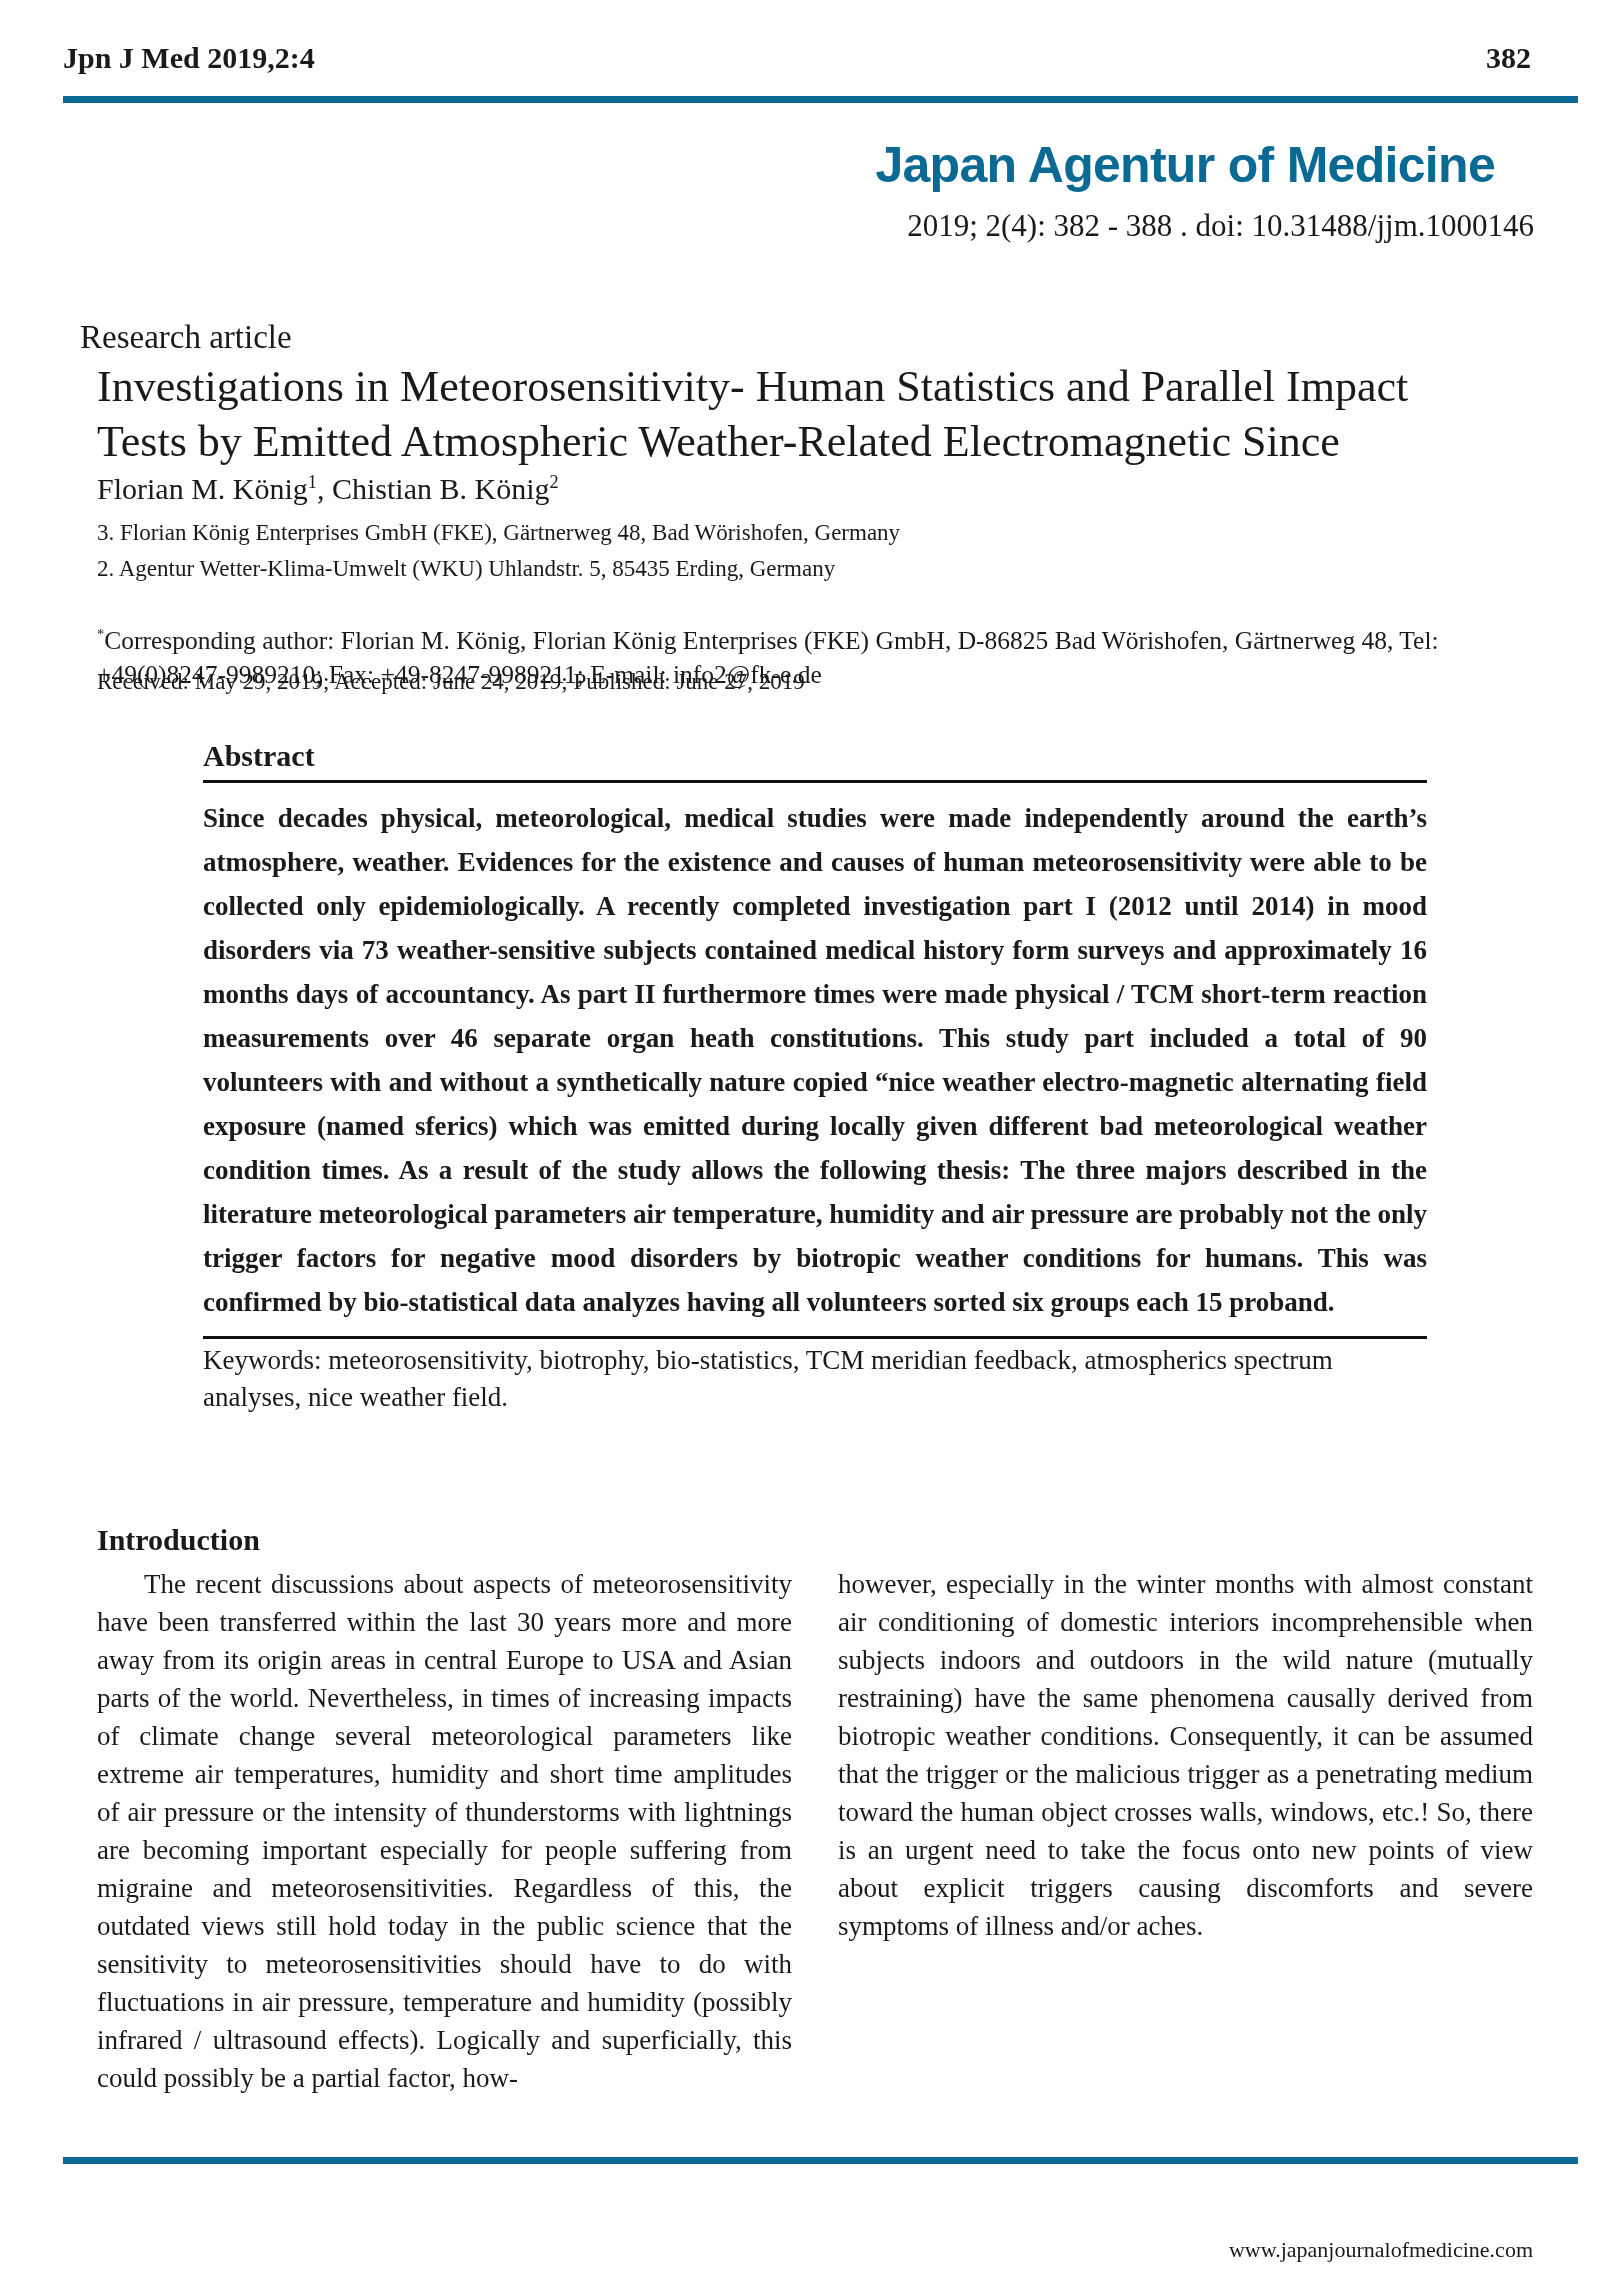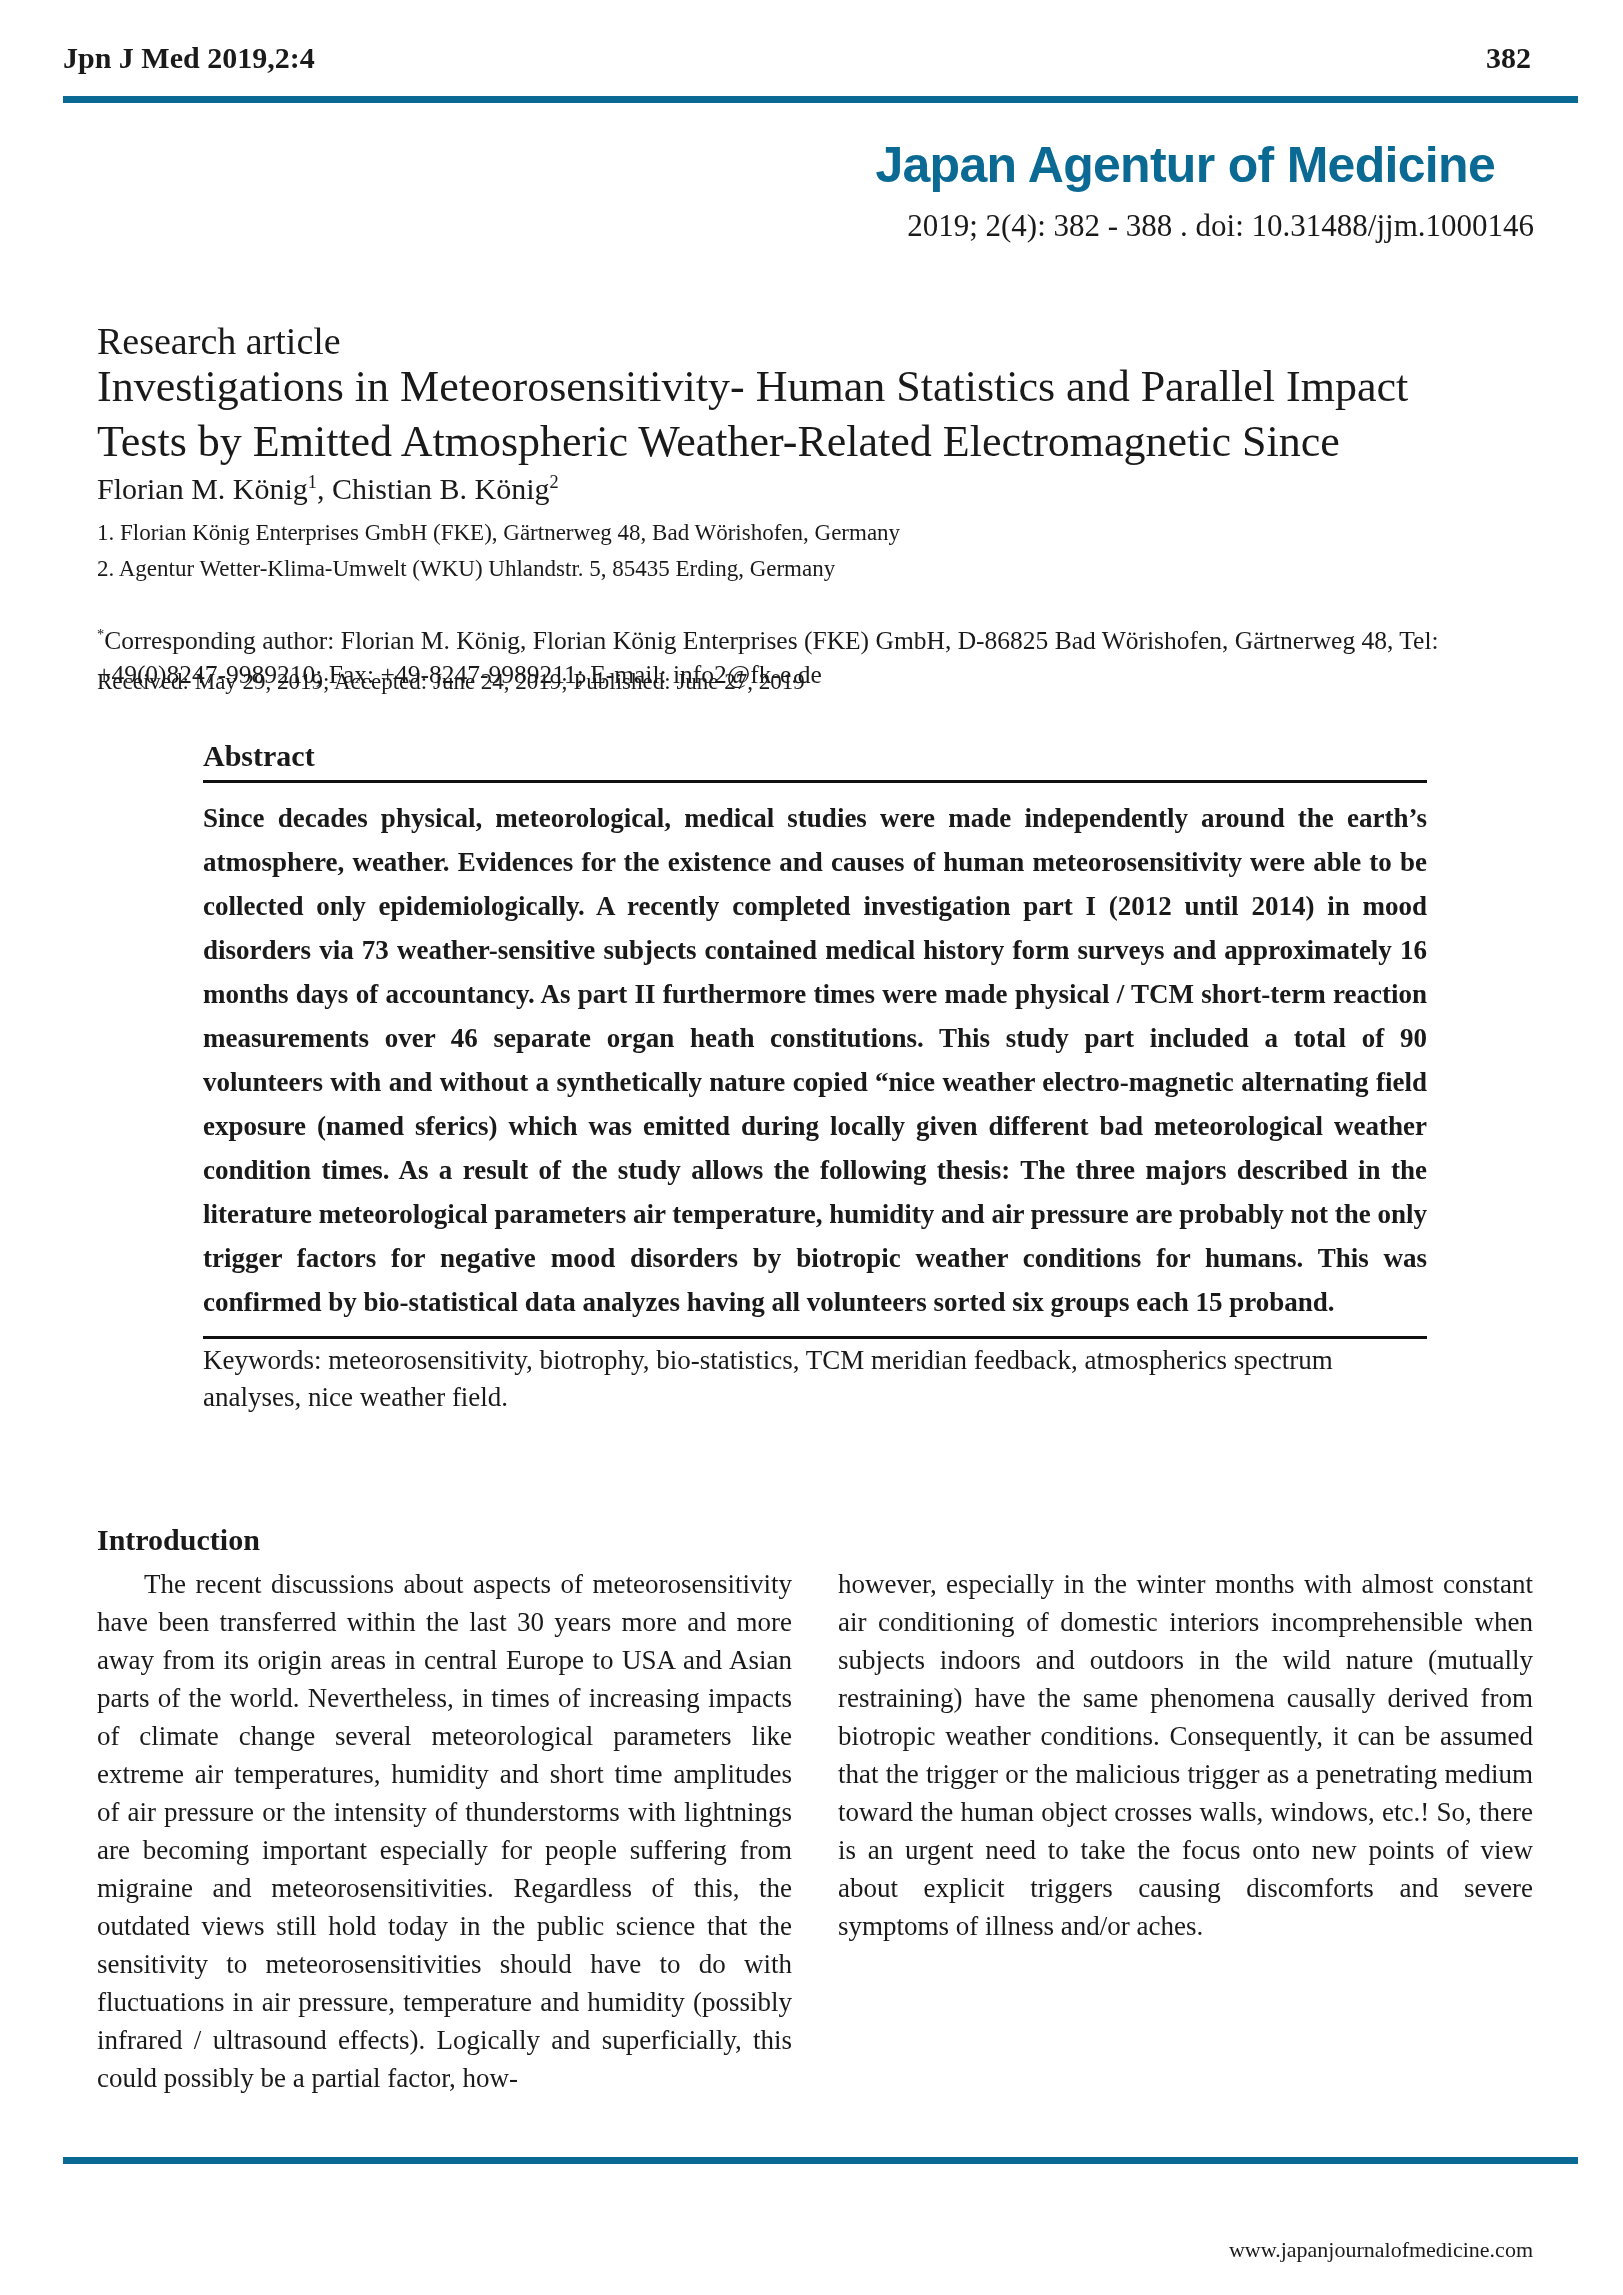--- a/index.html
+++ b/index.html
@@ -5,21 +5,21 @@
   html, body { margin:0; padding:0; background:#ffffff; }
   body { width:1623px; height:2295px; position:relative; overflow:hidden;
          font-family:"Liberation Serif", "DejaVu Serif", serif; color:#1a1a1a; }
   .abs { position:absolute; }
   .running-head { left:63px; top:41px; width:1468px; font-weight:bold; font-size:30px; }
   .running-head .pg { position:absolute; right:0; top:0; }
   .rule-blue { background:#0a6a94; height:6.5px; }
   .journal-title { right:128px; top:136px; font-family:"Liberation Sans","DejaVu Sans",sans-serif;
                    font-weight:bold; font-size:50px; color:#0a6a94; letter-spacing:-0.7px; }
   .citation { right:89px; top:208px; font-size:31px; }
-  .article-type { left:97px; top:319px; font-size:38px; }
+  .article-type { left:80px; top:319px; font-size:33px; }
   .title { left:97px; top:359px; width:1453px; font-size:44px; line-height:55px; }
   .authors { left:97px; top:472px; font-size:30px; }
   .authors sup { font-size:18.3px; }
   .aff { left:97px; font-size:23px; }
   .corr { left:97px; top:617px; width:1440px; font-size:25.5px; line-height:34px; }
   .corr sup { font-size:14.4px; }
   .dates { left:97px; top:669px; font-size:23px; }
   .abstract { left:203px; top:739px; width:1224px; }
   .abstract h2 { margin:0; font-size:30px; font-weight:bold; height:41px; }
   .rule-black { height:3.3px; background:#111; }
@@ -46,21 +46,21 @@
 <div class="abs citation">2019; 2(4): 382 - 388 . doi: 10.31488/jjm.1000146</div>
 
 <div class="abs article-type">Research article</div>
 <div class="abs title">
   <div>Investigations in Meteorosensitivity- Human Statistics and Parallel Impact</div>
   <div>Tests by Emitted Atmospheric Weather-Related Electromagnetic Since</div>
 </div>
 <div class="abs authors">
   <span>Florian M. König</span><sup>1</sup><span>, </span><span>Chistian B. König</span><sup>2</sup>
 </div>
-<div class="abs aff" style="top:520px;">1. Florian König Enterprises GmbH (FKE), Gärtnerweg 48, Bad Wörishofen, Germany</div>
+<div class="abs aff" style="top:520px;">3. Florian König Enterprises GmbH (FKE), Gärtnerweg 48, Bad Wörishofen, Germany</div>
 <div class="abs aff" style="top:556px;">2. Agentur Wetter-Klima-Umwelt (WKU) Uhlandstr. 5, 85435 Erding, Germany</div>
 <div class="abs corr">
   <sup>*</sup><span>Corresponding author: Florian M. König, Florian König Enterprises (FKE) GmbH, D-86825 Bad Wörishofen, Gärtnerweg 48, Tel: +49(0)8247-9989210; Fax: +49-8247-9989211; E-mail: info2@fk-e.de</span>
 </div>
 <div class="abs dates">Received: May 29, 2019; Accepted: June 24, 2019; Published: June 27, 2019</div>
 
 <div class="abs abstract">
   <h2>Abstract</h2>
   <div class="rule-black"></div>
   <p>Since decades physical, meteorological, medical studies were made independently around the earth’s atmosphere, weather. Evidences for the existence and causes of human meteorosensitivity were able to be collected only epidemiologically. A recently completed investigation part I (2012 until 2014) in mood disorders via 73 weather-sensitive subjects contained medical history form surveys and approxi­mately 16 months days of accountancy. As part II furthermore times were made physical / TCM short-term reaction measurements over 46 separate organ heath constitutions. This study part included a total of 90 volunteers with and without a synthetically nature copied “nice weather electro-magnetic alternating field exposure (named sferics) which was emitted during locally given different bad meteo­rological weather condition times. As a result of the study allows the following thesis: The three majors described in the literature meteorological parameters air temperature, humidity and air pressure are probably not the only trigger factors for negative mood disorders by biotropic weather conditions for humans. This was confirmed by bio-statistical data analyzes having all volunteers sorted six groups each 15 proband.</p>

